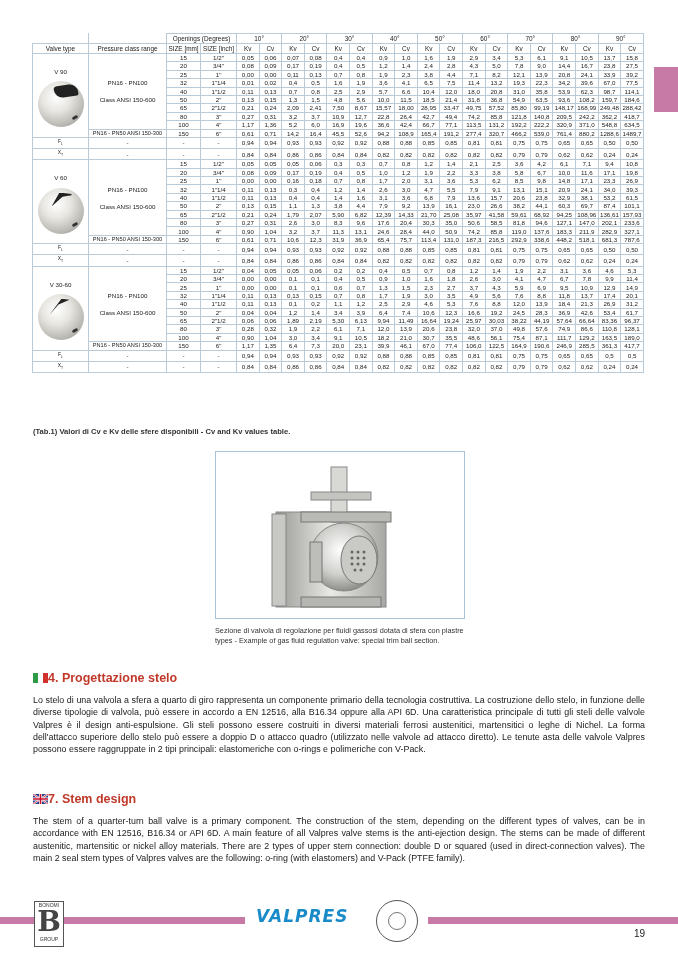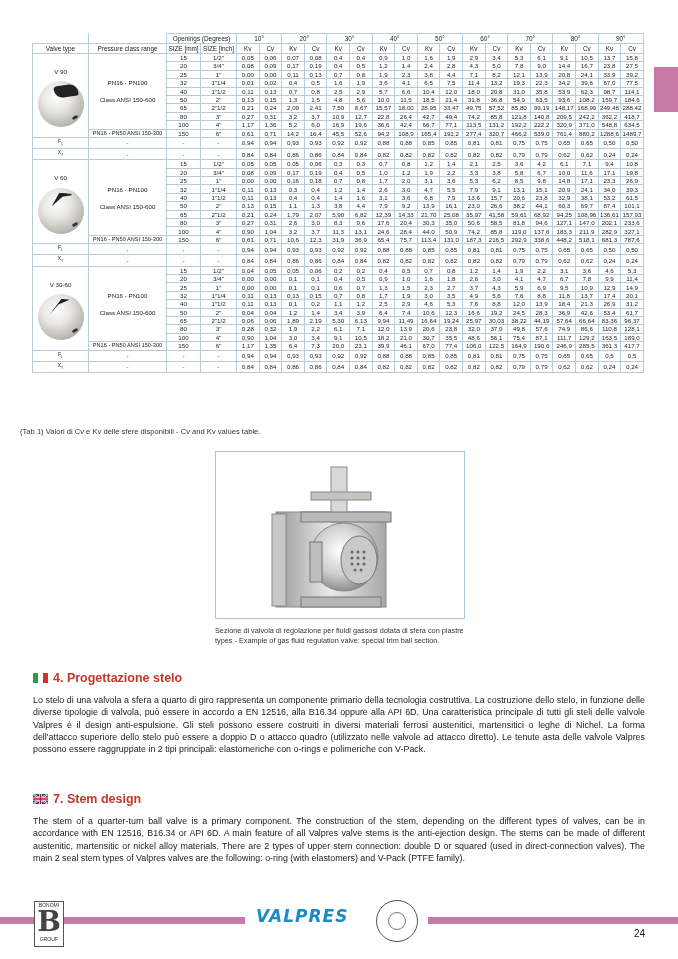--- a/index.html
+++ b/index.html
@@ -18,24 +18,24 @@
   .vtype-label { display:block; margin-top:14px; font-size:6.2px; }
   .ball { width:46px; height:46px; border-radius:50%; margin:6px auto 0;
           background:radial-gradient(circle at 40% 35%, #ffffff 0%, #e7e6e1 35%, #b9b8b2 70%, #7d7c77 100%);
           position:relative; overflow:hidden; }
   .ball .cut { position:absolute; background:#222; }
   .ball.v90 .cut { left:16px; top:4px; width:24px; height:12px; border-radius:4px 10px 2px 10px; transform:rotate(-8deg); }
   .ball.v60 .cut { left:14px; top:5px; width:20px; height:14px; clip-path:polygon(0 100%, 40% 0, 100% 10%, 100% 20%, 55% 30%); }
   .ball.v3060 .cut { left:12px; top:5px; width:20px; height:16px; clip-path:polygon(0 100%, 60% 0, 100% 5%, 45% 35%); }
   .ball .dot { position:absolute; right:6px; bottom:8px; width:6px; height:3px; background:#333; border-radius:2px; transform:rotate(-30deg); }
   .pclass { vertical-align:middle; line-height:11px !important; }
-  .caption { position:absolute; left:20px; top:427px; font-size:7.6px; color:#333; }
+  .caption { position:absolute; left:33px; top:427px; font-size:7.6px; color:#333;font-weight:bold; }
   .figure { position:absolute; left:215px; top:451px; width:248px; height:166px; border:1.5px solid #a9c3d8; background:#fff; }
   .fig-cap { position:absolute; left:215px; top:626px; width:258px; font-size:7.3px; line-height:9.6px; color:#333; }
-  .sec-title { position:absolute; left:33px; font-size:12.5px; font-weight:bold; color:#c0392b; display:flex; align-items:center; gap:5px; }
+  .sec-title { position:absolute; left:33px; font-size:12.5px; font-weight:bold; color:#c0392b; display:flex; align-items:center; }
   .flag { width:15px; height:10px; display:inline-flex; }
   .flag-it span { flex:1; }
   .flag-uk { background:#1f3f8a; position:relative; overflow:hidden; }
   .para { position:absolute; left:33px; width:612px; font-size:8.9px; line-height:12.3px; color:#1a1a1a; text-align:justify; }
   .footer-bar-left { position:absolute; left:0; top:917px; width:245px; height:7px; background:#c77aa6; }
   .footer-bar-right { position:absolute; left:428px; top:917px; width:250px; height:7px; background:#c77aa6; }
   .footer-logo-b { position:absolute; left:34px; top:901px; width:28px; height:44px; background:#fff; border:1px solid #555;
                    font-size:5px; text-align:center; color:#333; }
   .footer-logo-b .big { font-size:28px; font-weight:bold; line-height:28px; color:#444; font-family:"DejaVu Serif", serif; }
   .valpres { position:absolute; left:256px; top:906px; font-size:17px; font-weight:bold; letter-spacing:1px; color:#1a8bc9;
@@ -1032,13 +1032,13 @@
 <div class="footer-bar-right"></div>
 <div class="footer-logo-b">
   <div>BONOMI</div>
   <div class="big">B</div>
   <div>GROUP</div>
 </div>
 <div class="valpres">VALPRES</div>
 <div class="cert">
     <div class="inner"></div>
   </div>
-<div class="page-num">24</div>
+<div class="page-num">19</div>
 
 </body></html>

